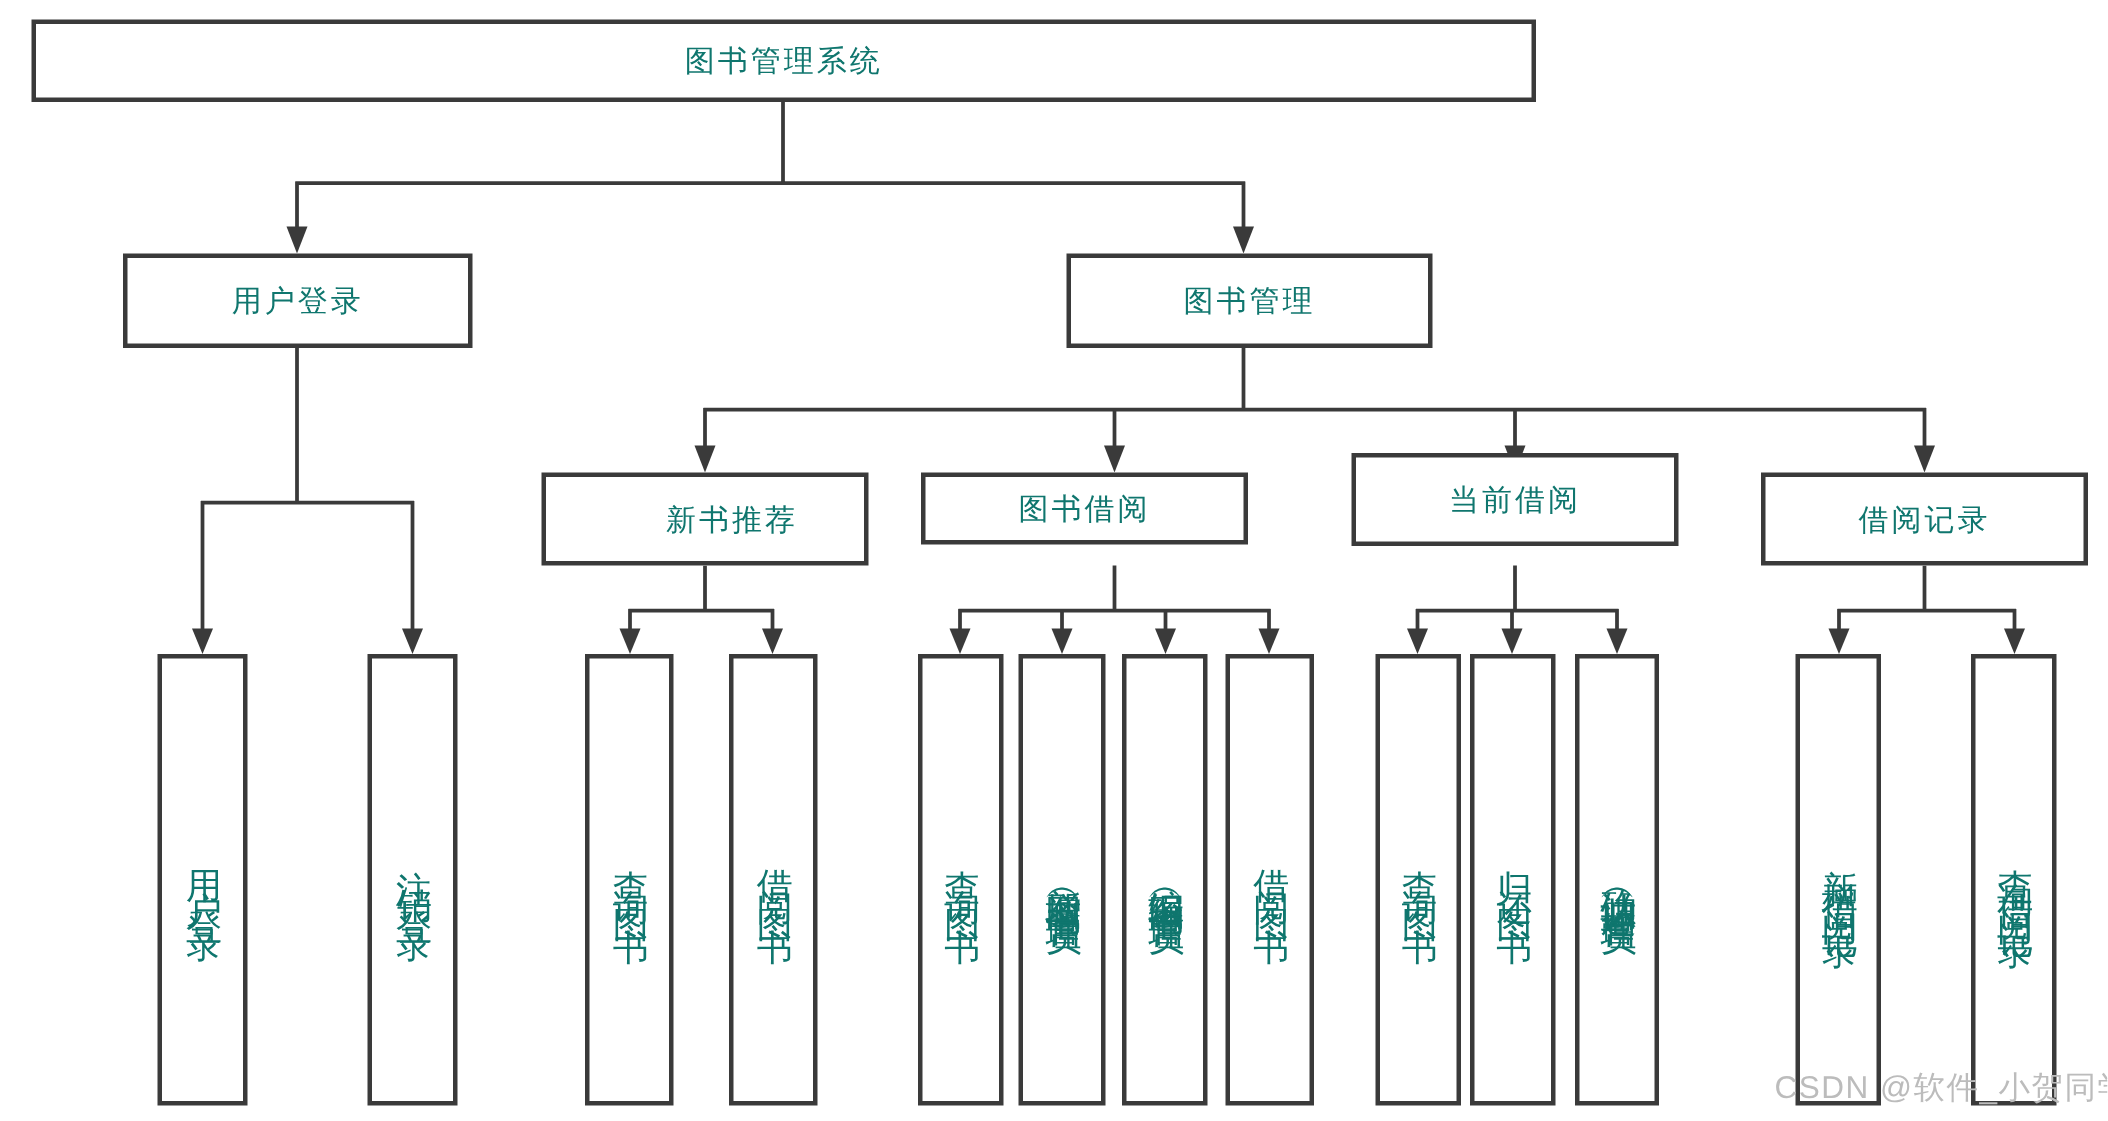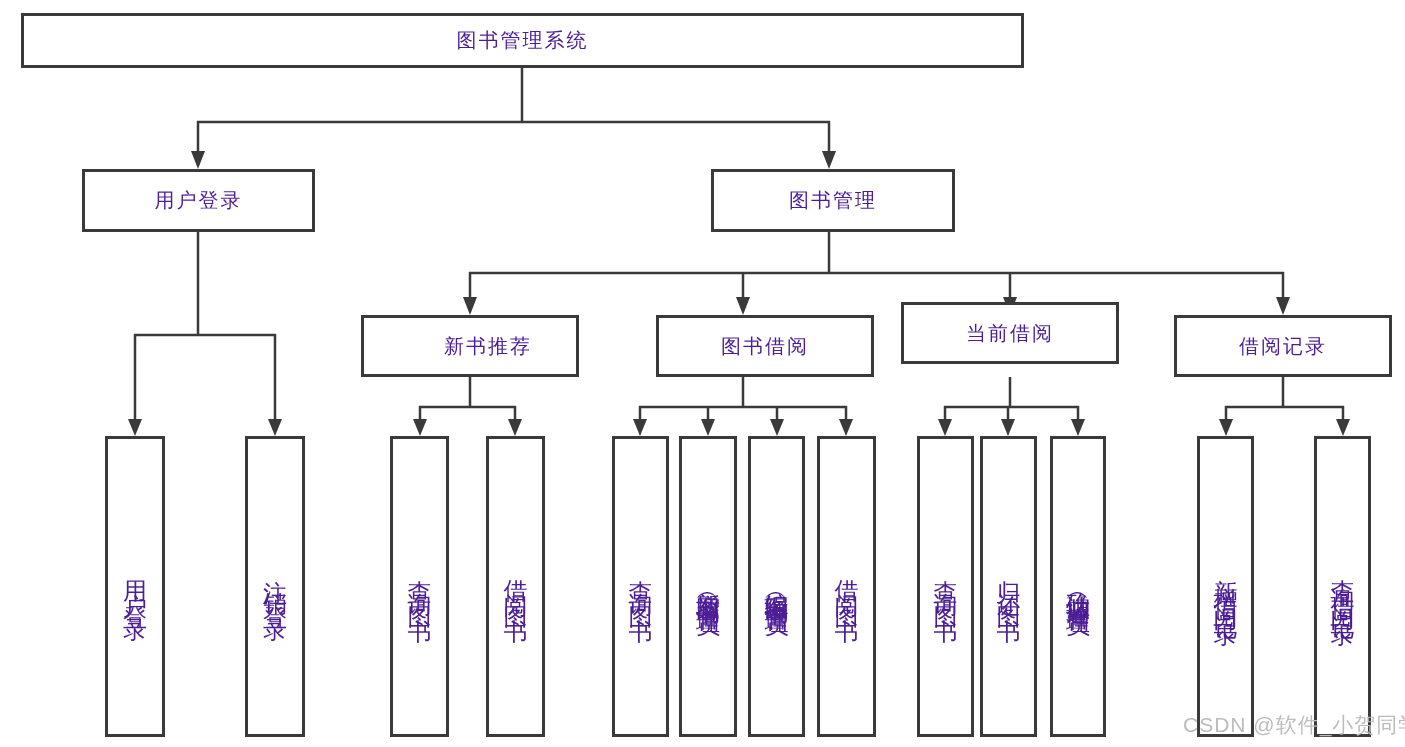--- a/index.html
+++ b/index.html
@@ -18,21 +18,21 @@
     pointer-events: none;
   }
   .box {
     position: absolute;
     box-sizing: border-box;
     background: #ffffff;
     border: 3px solid #3a3a3a;
     display: flex;
     align-items: center;
     justify-content: center;
-    color: #4c1d95;
+    color: #0f766e;
   }
   .box .label {
     font-size: 20px;
     letter-spacing: 2px;
     white-space: nowrap;
   }
   .leaf .label {
     writing-mode: vertical-rl;
     font-size: 24px;
     line-height: 1;
@@ -103,21 +103,21 @@
   <div class="box" style="left:82px; top:169px; width:233px; height:63px;">
     <span class="label">用户登录</span>
   </div>
   <div class="box" style="left:711px; top:169px; width:244px; height:63px;">
     <span class="label">图书管理</span>
   </div>
 
   <div class="box" style="left:361px; top:315px; width:218px; height:62px;padding-left:36px;">
     <span class="label">新书推荐</span>
   </div>
-  <div class="box" style="left:656px; top:315px; width:218px; height:62px;">
+  <div class="box" style="left:614px; top:315px; width:218px; height:48px;">
     <span class="label">图书借阅</span>
   </div>
   <div class="box" style="left:901px; top:302px; width:218px; height:62px;">
     <span class="label">当前借阅</span>
   </div>
   <div class="box" style="left:1174px; top:315px; width:218px; height:62px;">
     <span class="label">借阅记录</span>
   </div>
 
   <div class="box leaf s4" style="left:105px; top:436px; width:60px; height:301px;">

